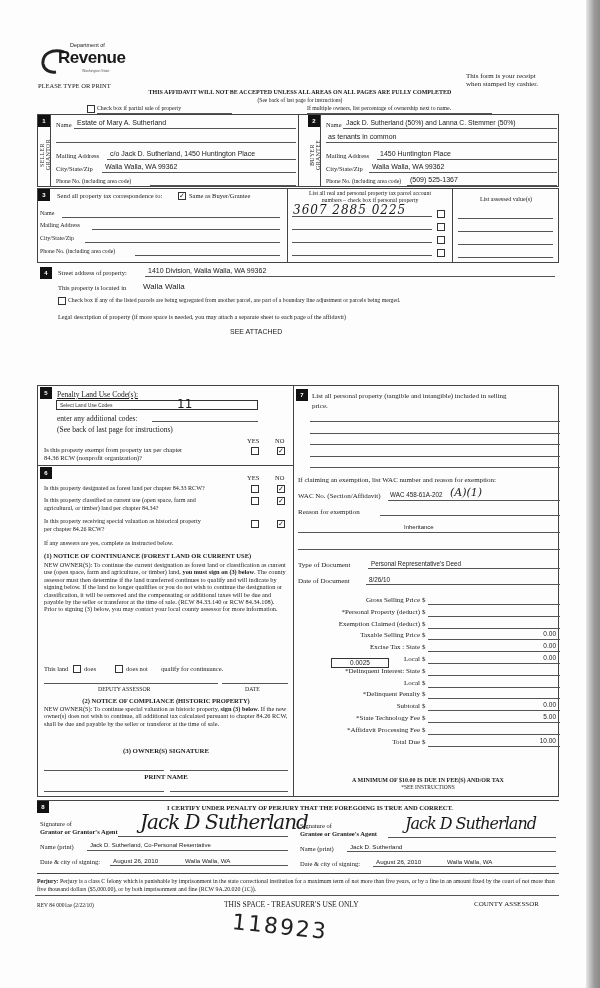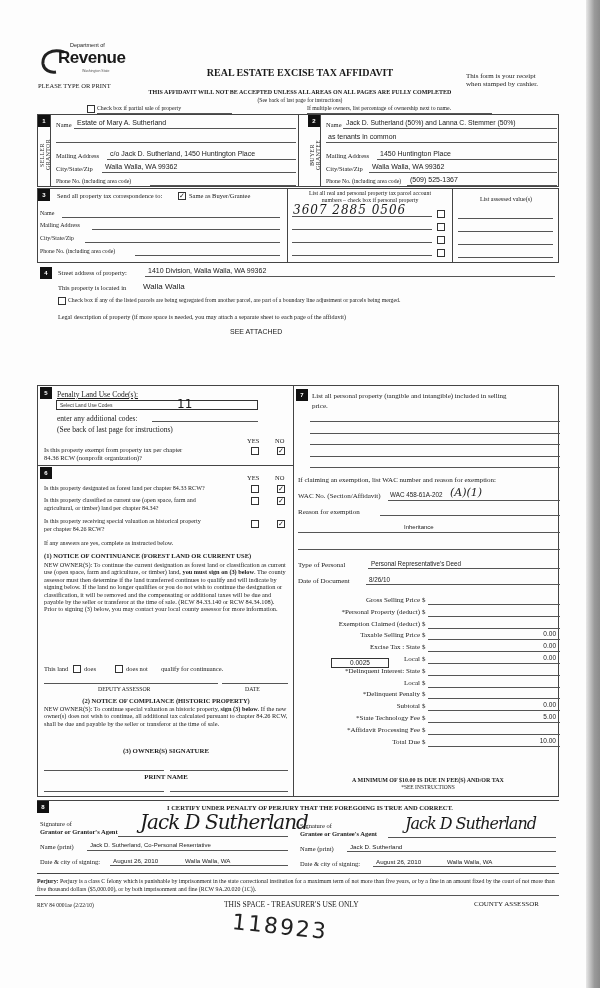--- a/index.html
+++ b/index.html
@@ -28,21 +28,20 @@
 
   <div class="abs" style="left:40px;top:42px;width:82px;height:38px;">
     <svg width="26" height="26" viewBox="0 0 26 26" style="position:absolute;left:0;top:6px;">
       <path d="M24 4 C12 0 2 6 3 16 C4 22 10 25 16 24" fill="none" stroke="#222" stroke-width="3"></path>
     </svg>
     <span class="abs sans" style="left:30px;top:0;font-size:5.5px;">Department of</span>
     <span class="abs sans" style="left:18px;top:6px;font-size:17px;font-weight:bold;letter-spacing:-0.5px;">Revenue</span>
     <span class="abs sans" style="left:42px;top:27px;font-size:3.5px;color:#555;">Washington State</span>
   </div>
   <div class="lbl" style="left:38px;top:82px;font-size:6.5px;">PLEASE TYPE OR PRINT</div>
-  <div class="abs" style="left:150px;top:67px;width:300px;text-align:center;font-size:10px;font-weight:bold;">REAL ESTATE EXCISE TAX AFFIDAVIT</div>
   <div class="abs" style="left:60px;top:89px;width:480px;text-align:center;font-size:6px;font-weight:bold;">THIS AFFIDAVIT WILL NOT BE ACCEPTED UNLESS ALL AREAS ON ALL PAGES ARE FULLY COMPLETED</div>
   <div class="abs" style="left:150px;top:97px;width:300px;text-align:center;font-size:5.5px;">(See back of last page for instructions)</div>
   <div class="lbl7" style="left:466px;top:72px;font-size:7px;font-family:Liberation Serif, serif;">This form is your receipt</div>
   <div class="lbl7" style="left:466px;top:80px;font-size:7px;">when stamped by cashier.</div>
 
   <div class="cb" style="left:87px;top:105px;"></div>
   <div class="lbl" style="left:97px;top:105px;font-size:5.8px;">Check box if partial sale of property</div>
   <div class="line" style="left:97px;top:113px;width:135px;"></div>
   <div class="lbl" style="left:307px;top:105px;font-size:5.8px;">If multiple owners, list percentage of ownership next to name.</div>
   <div class="line" style="left:307px;top:113px;width:185px;"></div>
@@ -100,21 +99,21 @@
   <div class="line" style="left:85px;top:242px;width:195px;"></div>
   <div class="lbl" style="left:40px;top:248px;font-size:5.8px;">Phone No. (including area code)</div>
   <div class="line" style="left:135px;top:255px;width:145px;"></div>
 
   <div class="abs" style="left:288px;top:190px;width:164px;text-align:center;font-size:5.8px;line-height:6.5px;">
     <div>List all real and personal property tax parcel account</div>
     <div>numbers – check box if personal property</div>
   </div>
   <div class="abs" style="left:453px;top:196px;width:106px;text-align:center;font-size:6px;">List assessed value(s)</div>
 
-  <div class="abs" style="left:293px;top:203px;font-family:'DejaVu Serif',serif;font-style:italic;font-size:12px;letter-spacing:1px;">3607 2885 0506</div>
+  <div class="abs" style="left:293px;top:203px;font-family:'DejaVu Serif',serif;font-style:italic;font-size:12px;letter-spacing:1px;">3607 2885 0225</div>
   <div class="line" style="left:292px;top:216px;width:140px;"></div>
   <div class="cb" style="left:437px;top:210px;"></div>
   <div class="line" style="left:458px;top:218px;width:95px;"></div>
 
   <div class="line" style="left:292px;top:229px;width:140px;"></div>
   <div class="cb" style="left:437px;top:223px;"></div>
   <div class="line" style="left:458px;top:231px;width:95px;"></div>
 
   <div class="line" style="left:292px;top:242px;width:140px;"></div>
   <div class="cb" style="left:437px;top:236px;"></div>
@@ -213,21 +212,21 @@
   <div class="lbl7" style="left:298px;top:492px;font-size:7px;">WAC No. (Section/Affidavit)</div>
   <div class="val" style="left:390px;top:491px;font-size:6.3px;">WAC 458-61A-202</div>
   <div class="abs" style="left:450px;top:486px;font-family:'DejaVu Serif',serif;font-style:italic;font-size:11px;">(A)(1)</div>
   <div class="line" style="left:388px;top:500px;width:172px;"></div>
   <div class="lbl7" style="left:298px;top:508px;font-size:7px;">Reason for exemption</div>
   <div class="line" style="left:380px;top:515px;width:180px;"></div>
   <div class="val" style="left:404px;top:524px;font-size:6px;">Inheritance</div>
   <div class="line" style="left:298px;top:532px;width:262px;"></div>
   <div class="line" style="left:298px;top:549px;width:262px;"></div>
 
-  <div class="lbl7" style="left:298px;top:561px;font-size:7px;">Type of Personal</div>
+  <div class="lbl7" style="left:298px;top:561px;font-size:7px;">Type of Document</div>
   <div class="val" style="left:371px;top:560px;font-size:6.3px;">Personal Representative's Deed</div>
   <div class="line" style="left:368px;top:568px;width:192px;"></div>
   <div class="lbl7" style="left:298px;top:577px;font-size:7px;">Date of Document</div>
   <div class="val" style="left:369px;top:576px;font-size:6.3px;">8/26/10</div>
   <div class="line" style="left:366px;top:584px;width:194px;"></div>
 
   <div id="amounts">
       <div>
         <div class="lbl7" style="right: 180px; top: 596px; font-size: 7px; text-align: right;">Gross Selling Price</div>
         <div class="lbl7" style="left: 422px; top: 596px; font-size: 7px;">$</div>

